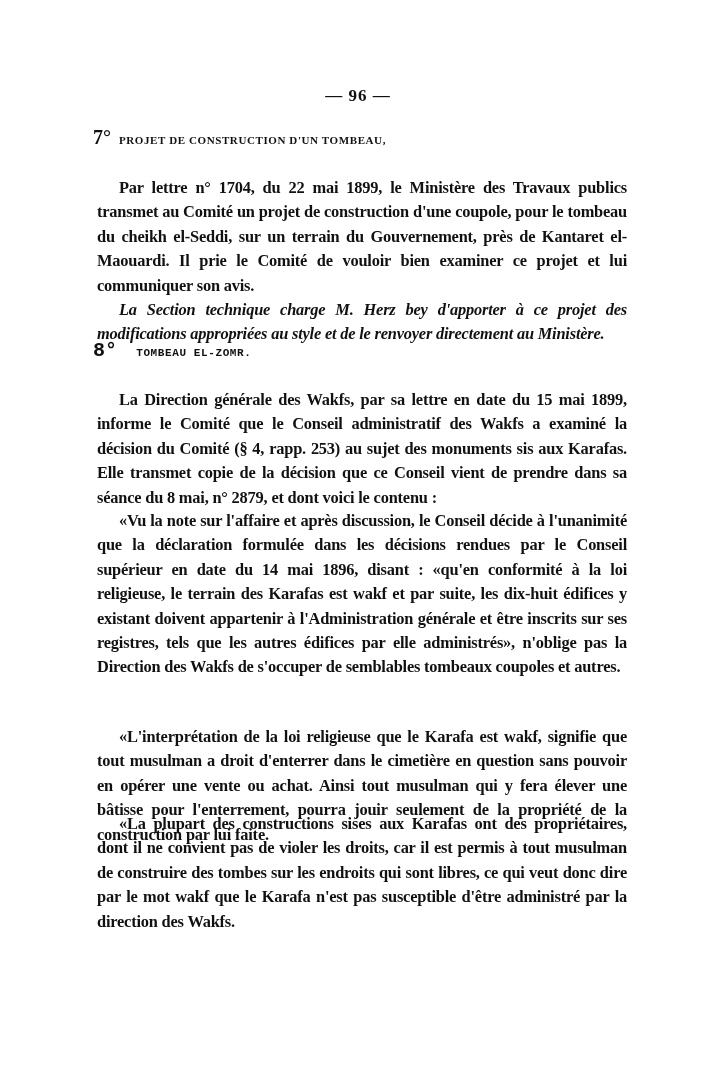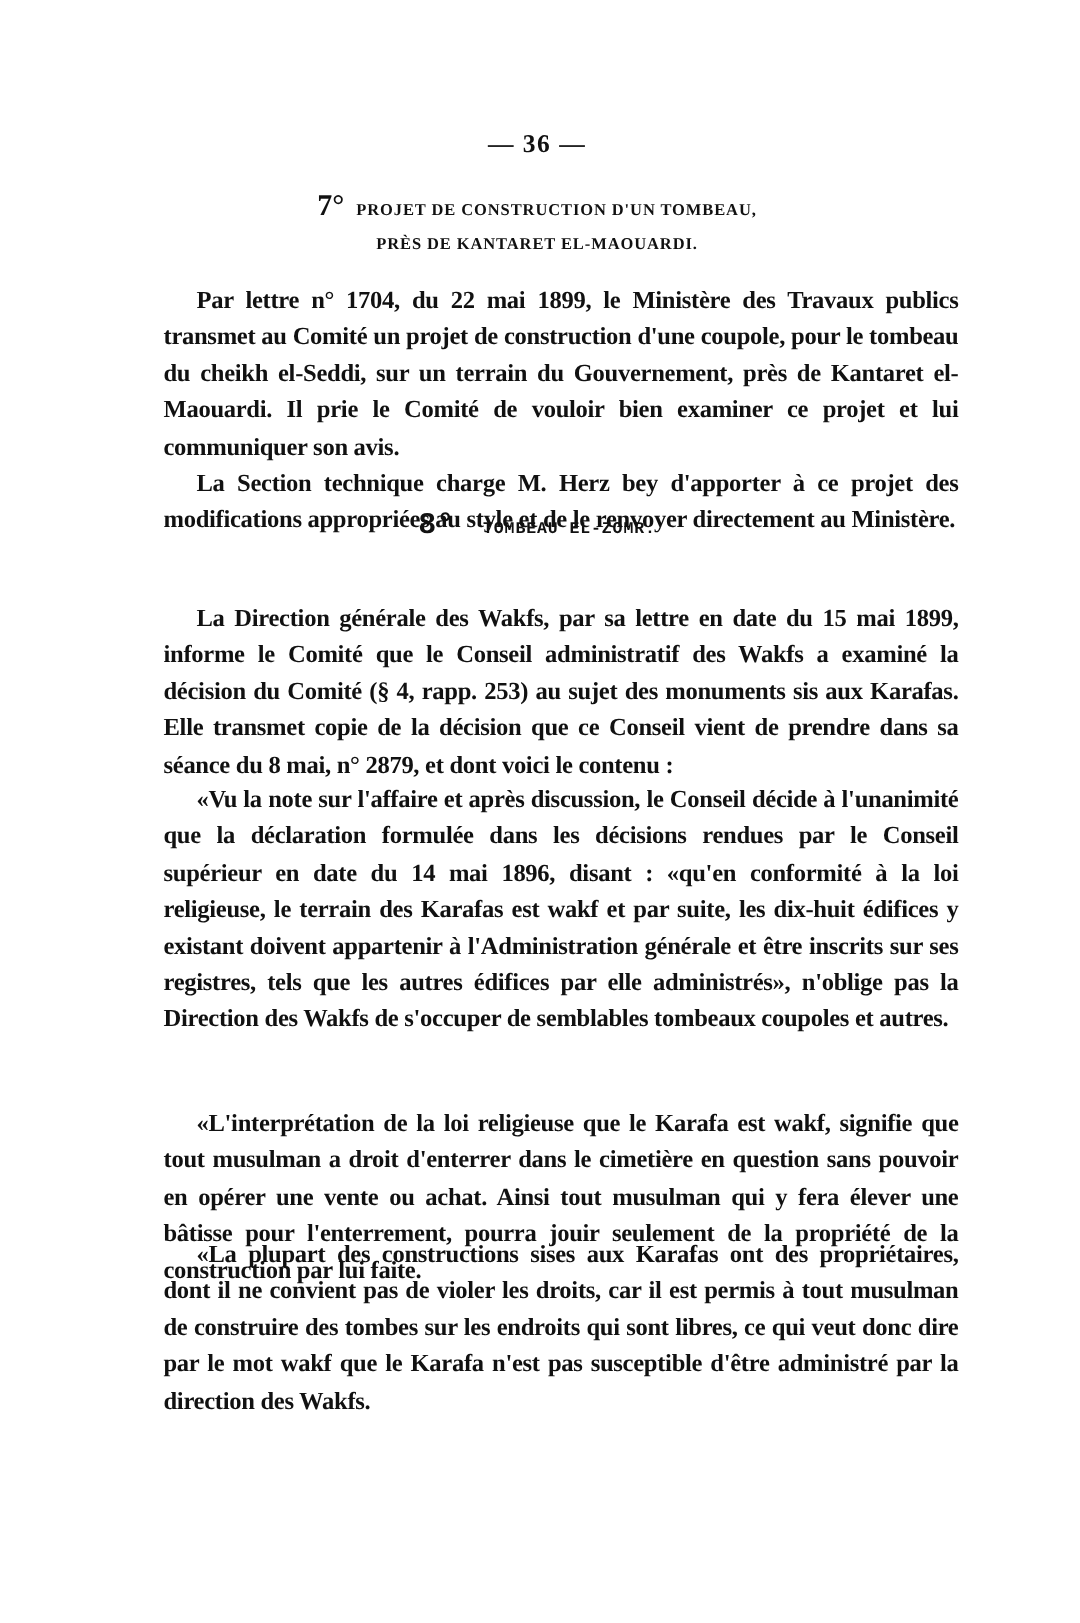--- a/index.html
+++ b/index.html
@@ -7,54 +7,51 @@
     width: 720px; height: 1082px; overflow: hidden; position: relative;
     font-family: "Liberation Serif", "DejaVu Serif", serif;
     color: #111111;
   }
   .page { position: absolute; left: 93px; top: 0; width: 530px; }
   .page-number {
     position: absolute; left: 0; width: 530px; top: 86px;
     text-align: center; font-size: 17px; font-weight: bold; letter-spacing: 1px;
   }
   .heading {
-    position: absolute; left: 0; width: 530px; text-align: center;
+    position: absolute; left: 0; width: 530px; 
     font-weight: bold; line-height: 22px;
   }
   .heading .num { font-size: 20px; }
   .heading .sc { font-size: 11px; letter-spacing: 0.6px; text-transform: uppercase; }
   .heading-7 { top: 126px; }
   .heading-8 { top: 340px; font-family: Liberation Mono, monospace; }
   .para {
-    position: absolute; left: 0; width: 530px; margin: 16px;
+    position: absolute; left: 0; width: 530px; margin: 4px;
     font-size: 16.4px; line-height: 24.4px; font-weight: bold;
     text-align: justify; text-align-last: left;
     letter-spacing: -0.2px;
   }
   .para .indent { display: inline-block; width: 22px; }
   .p1 { top: 172px; }
-  .p2 { top: 294px; }
+  .p2 { top: 294px; font-style: italic; }
   .p3 { top: 384px; font-family: Liberation Serif, serif; }
   .p4 { top: 505px; }
   .p5 { top: 721px; }
   .p6 { top: 808px; }
 </style>
 </head>
 <body>
 
 <div class="page">
-  <div class="page-number">— 36 —</div>
+  <div class="page-number">— 96 —</div>
 
   <div class="heading heading-7">
     <div>
       <span class="num">7°</span>
       &nbsp;<span class="sc">PROJET DE CONSTRUCTION D'UN TOMBEAU,</span>
-    </div>
-    <div>
-      <span class="sc">PRÈS DE KANTARET EL-MAOUARDI.</span>
     </div>
   </div>
 
   <p class="para p1"><span class="indent"></span><span>Par lettre n° 1704, du 22 mai 1899, le Ministère des Travaux publics transmet au Comité un projet de construction d'une coupole, pour le tombeau du cheikh el-Seddi, sur un terrain du Gouvernement, près de Kantaret el-Maouardi. Il prie le Comité de vouloir bien examiner ce projet et lui communiquer son avis.</span></p>
   <p class="para p2"><span class="indent"></span><span>La Section technique charge M. Herz bey d'apporter à ce projet des modifications appropriées au style et de le renvoyer directement au Ministère.</span></p>
 
   <div class="heading heading-8">
     <span class="num">8°</span>
     &nbsp;<span class="sc">TOMBEAU EL-ZOMR.</span>
   </div>

